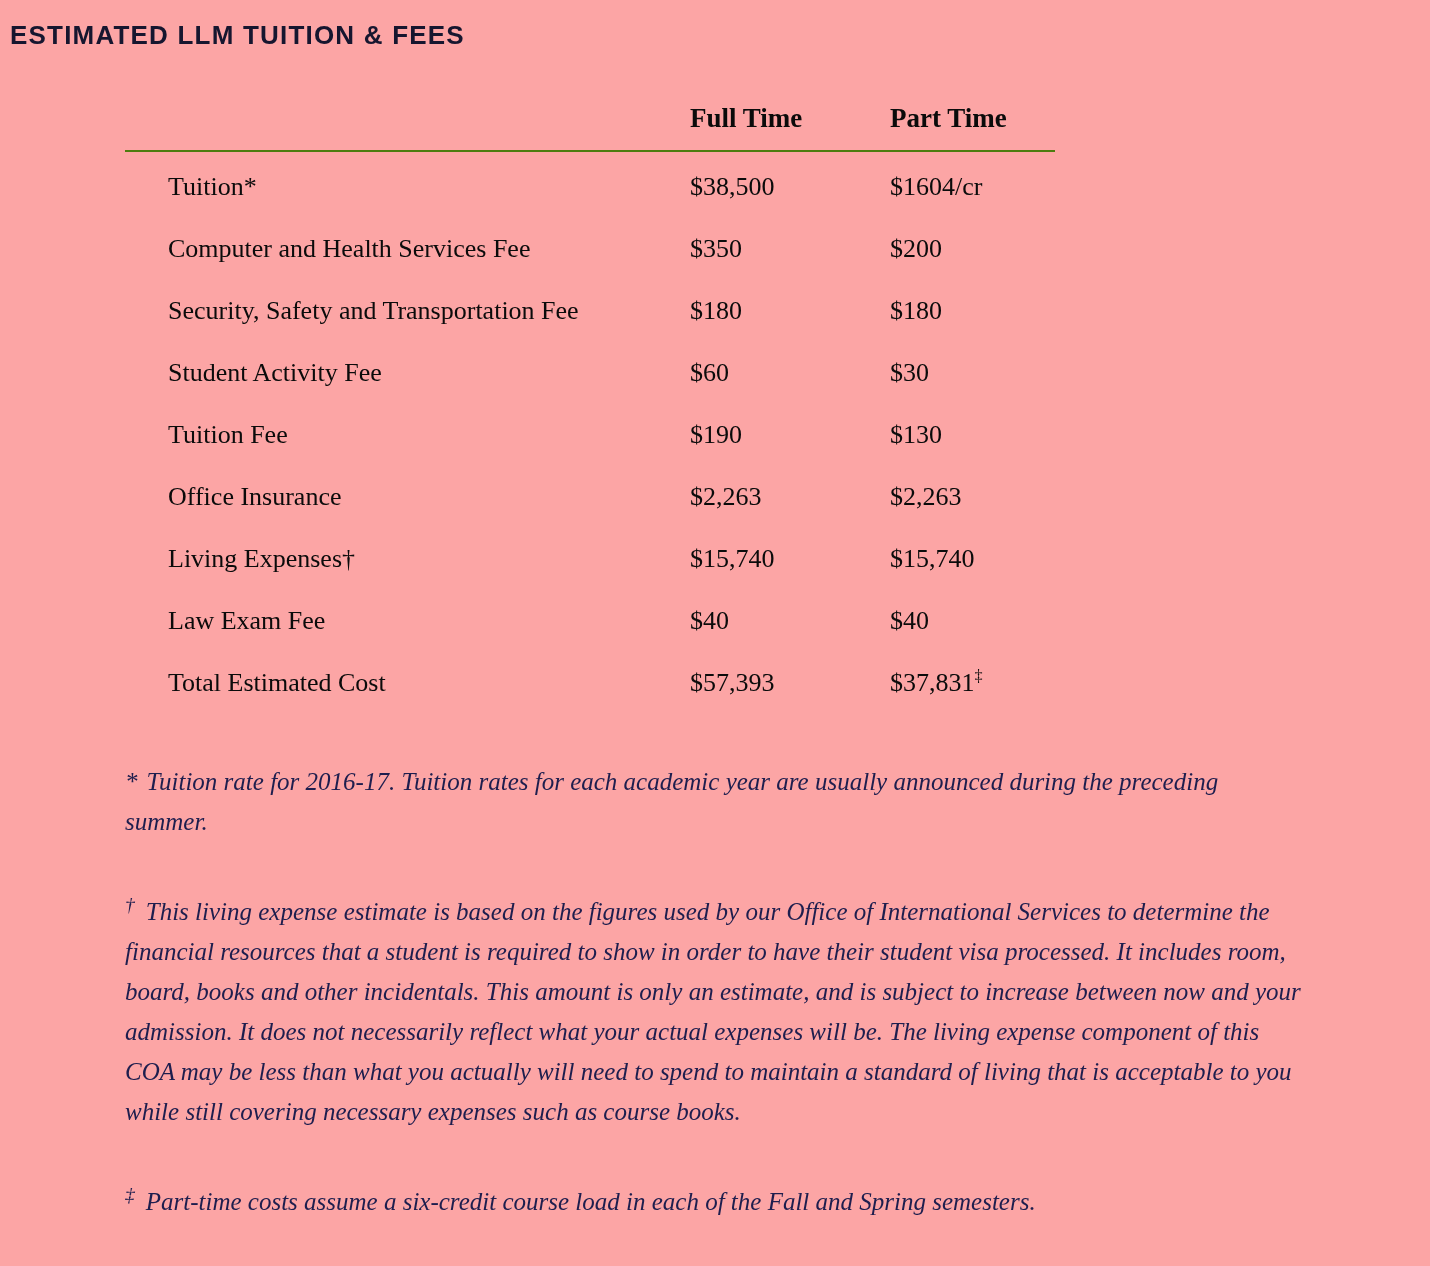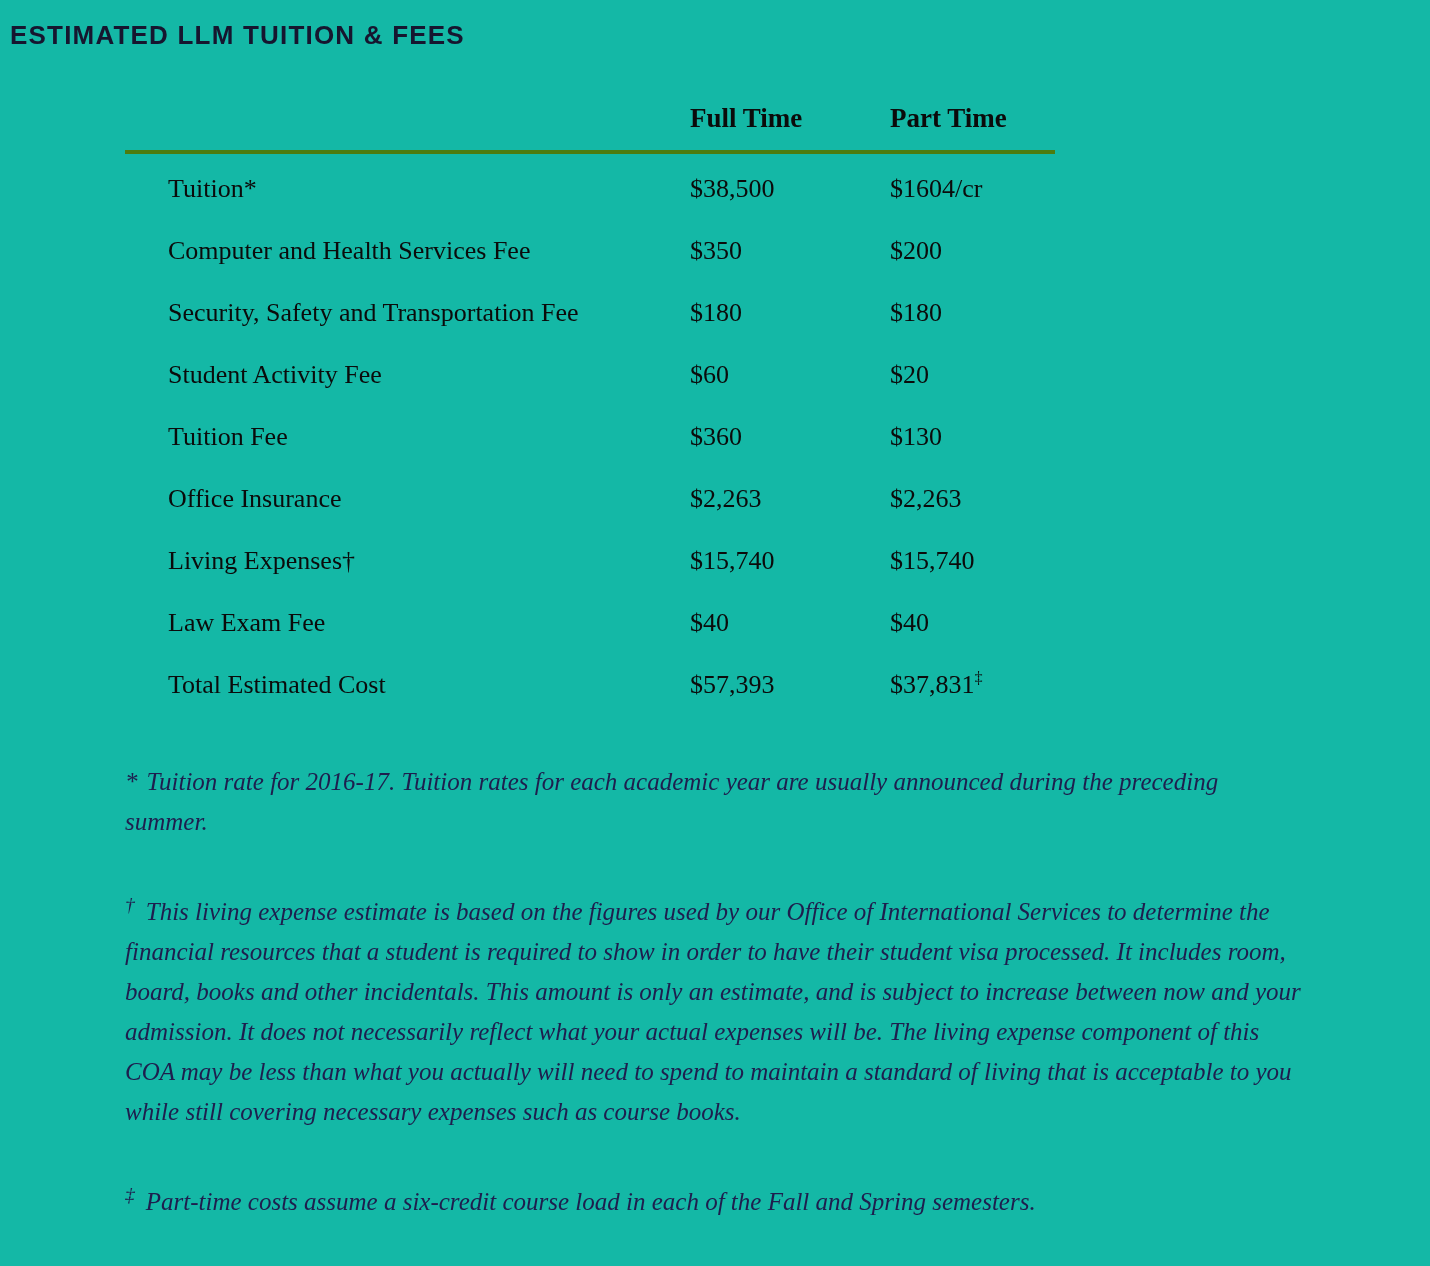--- a/index.html
+++ b/index.html
@@ -6,21 +6,21 @@
 
   html, body {
     background: #ffffff;
     width: 1430px;
   }
 
   .page {
     position: relative;
     width: 1430px;
     min-height: 1266px;
-    background: #14b8a6;
+    background: #fca5a5;
     font-family: "Liberation Serif", "DejaVu Serif", serif;
     color: #0b0b0b;
   }
 
   
   .page-title {
     position: absolute;
     top: 20px;
     left: 10px;
     font-family: "Liberation Sans", "DejaVu Sans", sans-serif;
@@ -39,21 +39,21 @@
     width: 930px;
     font-size: 26px;
     color: #0b0b0b;
   }
 
   .table-header-row {
     display: grid;
     grid-template-columns: 565px 200px auto;
     align-items: end;
     padding-bottom: 16px;
-    border-bottom: 4px solid #4d7c0f;
+    border-bottom: 2px solid #4d7c0f;
   }
 
   .col-header {
     font-weight: 700;
     font-size: 27px;
     white-space: nowrap;
   }
 
   .table-body {
     padding-top: 4px;
@@ -136,25 +136,25 @@
     <div class="row-value">$200</div>
   </div>
         <div class="table-row">
     <div class="row-label">Security, Safety and Transportation Fee</div>
     <div class="row-value">$180</div>
     <div class="row-value">$180</div>
   </div>
         <div class="table-row">
     <div class="row-label">Student Activity Fee</div>
     <div class="row-value">$60</div>
-    <div class="row-value">$20</div>
+    <div class="row-value">$30</div>
   </div>
         <div class="table-row">
     <div class="row-label">Tuition Fee</div>
-    <div class="row-value">$360</div>
+    <div class="row-value">$190</div>
     <div class="row-value">$130</div>
   </div>
         <div class="table-row">
     <div class="row-label">Office Insurance</div>
     <div class="row-value">$2,263</div>
     <div class="row-value">$2,263</div>
   </div>
         <div class="table-row">
     <div class="row-label">Living Expenses†</div>
     <div class="row-value">$15,740</div>

